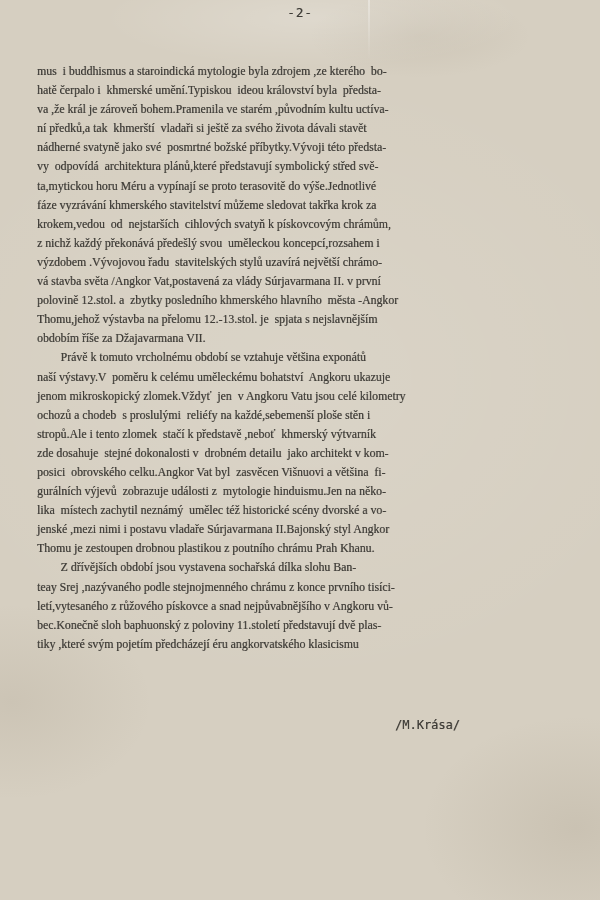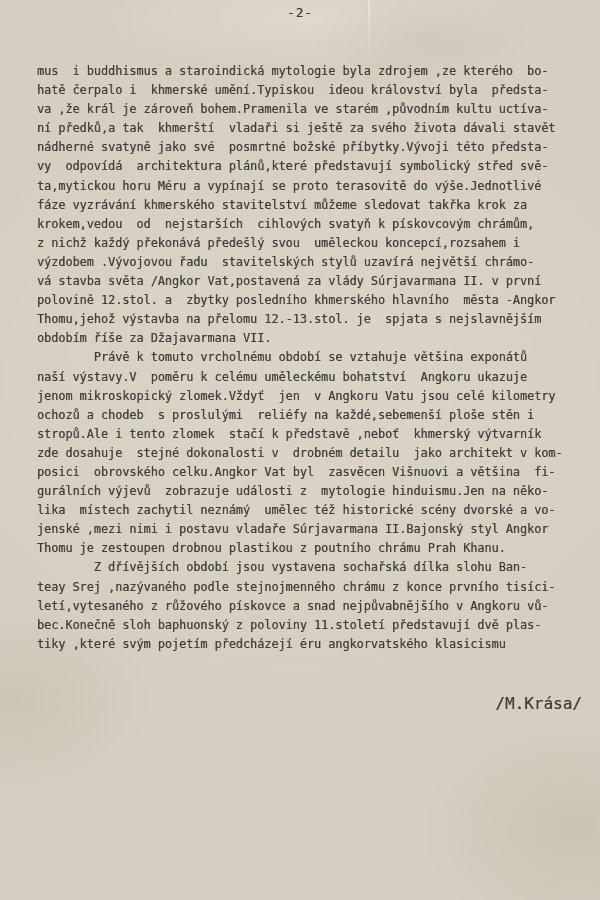--- a/index.html
+++ b/index.html
@@ -46,28 +46,28 @@
     left: 37px;
     top: 62px;
     width: 545px;
   }
   p.typed {
     margin: 0;
     white-space: pre;
     font-size: 11.8px;
     line-height: 19.1px;
     text-shadow: 0.4px 0 rgba(45,42,38,0.50);
+    font-family: Liberation Serif, serif;
   }
   .signature {
-    margin-top: 40px;
+    margin-top: 64px;
     padding-left: 358px;
-    font-size: 16px;
+    font-size: 12px;
     white-space: pre;
     text-shadow: 0.4px 0 rgba(45,42,38,0.50);
-    text-align: right;
   }
 </style>
 </head>
 <body>
 
 <div class="crease"></div>
 
 <div class="page-number">-2-</div>
 
 <div class="content">

